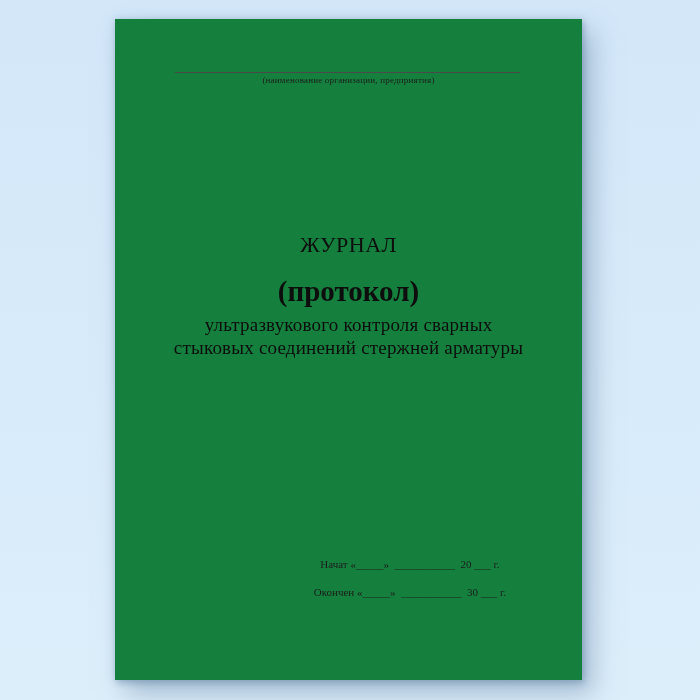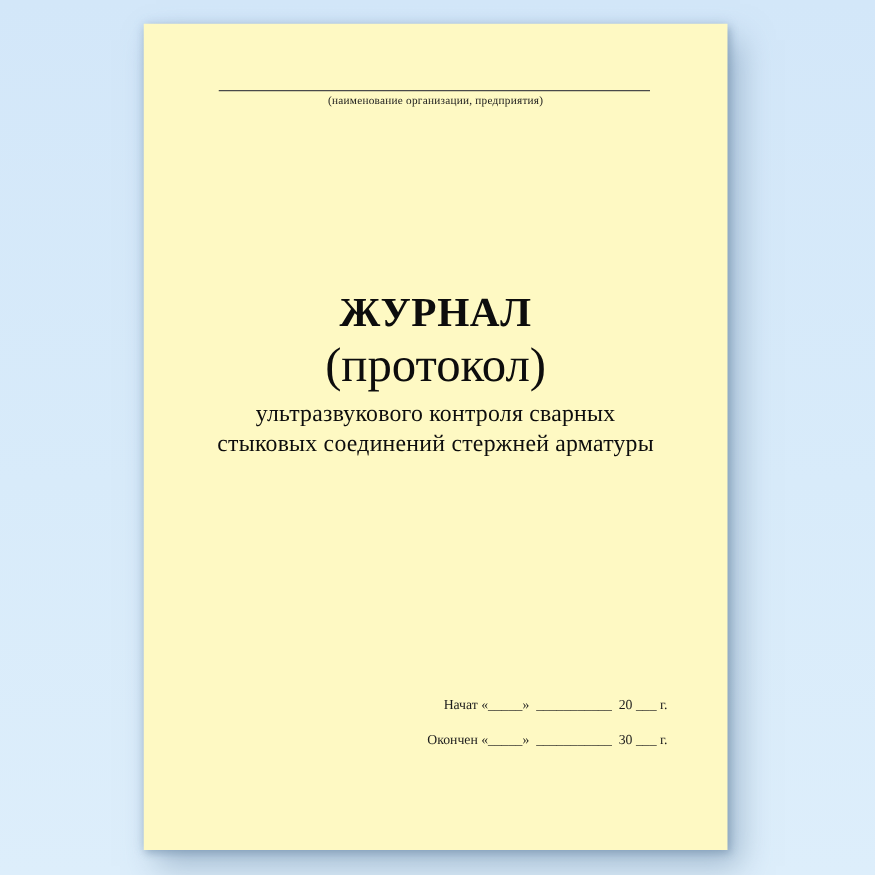--- a/index.html
+++ b/index.html
@@ -12,21 +12,21 @@
     position: relative;
     width: 700px;
     height: 700px;
   }
   .page {
     position: absolute;
     left: 115px;
     top: 19px;
     width: 467px;
     height: 661px;
-    background: #fef9c3;
+    background: #15803d;
     box-shadow: 2px 3px 6px rgba(105, 135, 165, 0.40),
                 10px 13px 24px rgba(105, 135, 165, 0.50),
                 0 0 8px rgba(120, 150, 180, 0.30);
   }
   .org-rule {
     position: absolute;
     top: 53px;
     left: 60px;
     width: 345px;
     height: 0;
@@ -45,43 +45,43 @@
   }
   .title-block {
     position: absolute;
     top: 214px;
     left: 0;
     right: 0;
     text-align: center;
     color: #0d0d0d;
   }
   .title-main {
-    font-size: 33px;
-    font-weight: bold;
+    font-size: 22px;
+    font-weight: normal;
     line-height: 1.1;
     letter-spacing: 0.5px;
   }
   .title-sub {
-    font-size: 39px;
-    font-weight: normal;
+    font-size: 29px;
+    font-weight: bold;
     line-height: 1.15;
-    margin-top: 2px;
+    margin-top: 18px;
   }
   .title-desc {
     font-size: 19px;
     font-weight: normal;
     line-height: 1.24;
     margin-top: 4px;
     letter-spacing: 0.2px;
   }
   .dates-block {
     position: absolute;
     top: 539px;
-    right: 48px;
-    text-align: right;
+    right: 76px;
+    text-align: center;
     font-size: 11px;
     color: #1c1c1c;
   }
   .date-line {
     white-space: pre;
     line-height: 1.2;
   }
   .date-line + .date-line {
     margin-top: 15px;
   }

